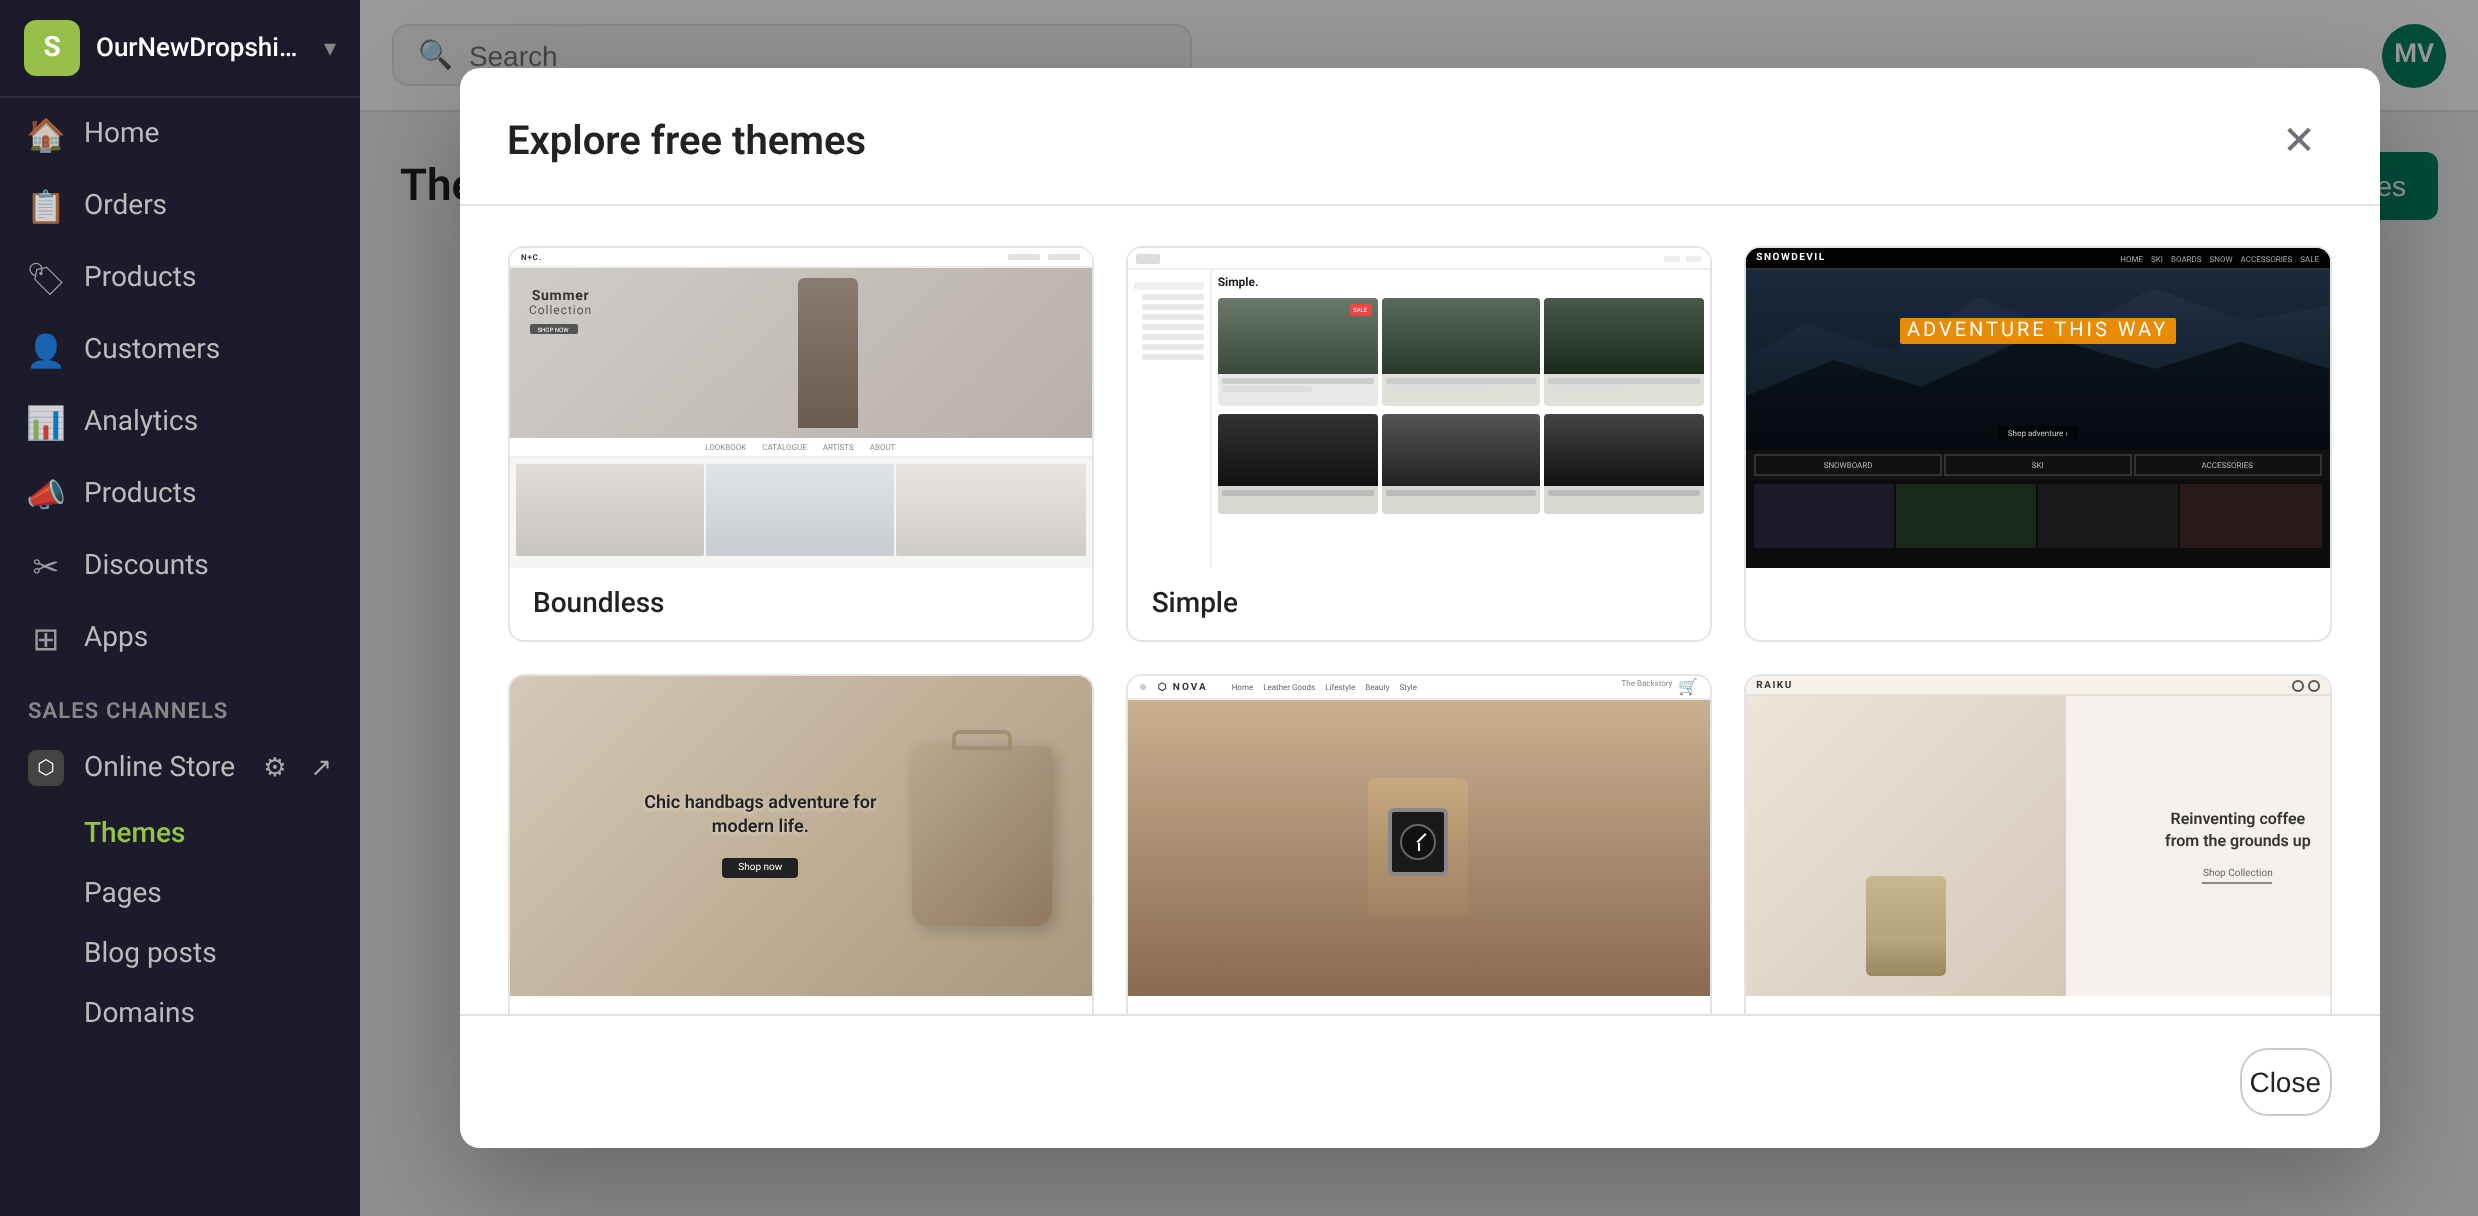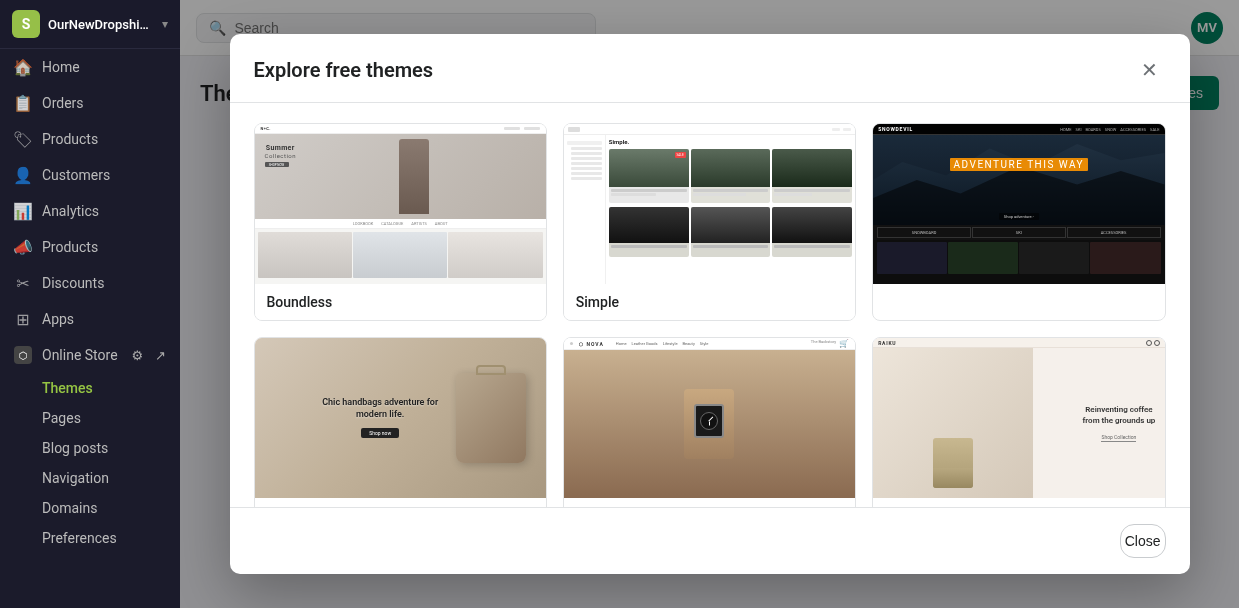--- a/index.html
+++ b/index.html
@@ -330,45 +330,40 @@
   </div>
   <div class="sidebar-nav-item">
     <span class="icon">✂</span>
     <span>Discounts</span>
   </div>
   <div class="sidebar-nav-item">
     <span class="icon">⊞</span>
     <span>Apps</span>
   </div>
 
+  <div class="sidebar-section-label">SALES CHANNELS</div>
 
   <div class="sidebar-channel-item">
     <span class="icon online-store-icon" style="font-size:10px;">⬡</span>
     <span>Online Store</span>
     <span class="channel-action" style="font-size:13px;margin-left:4px;color:#aaa;">⚙</span>
     <span class="channel-action" style="font-size:13px;color:#aaa;">↗</span>
   </div>
 
   <div class="sidebar-sub-item active">
     <span>Themes</span>
   </div>
   <div class="sidebar-sub-item">
     <span>Pages</span>
   </div>
   <div class="sidebar-sub-item">
     <span>Blog posts</span>
   </div>
   <div class="sidebar-sub-item">
-    <span>Navigation</span>
-  </div>
-  <div class="sidebar-sub-item">
     <span>Domains</span>
-  </div>
-  <div class="sidebar-sub-item">
-    <span>Preferences</span>
   </div>
 </div>
 
 <div class="main">
 
   <div class="topbar">
     <div class="search-bar">
       <span style="color:#999;font-size:14px;">🔍</span>
       <input type="text" placeholder="Search" style="">
     </div>

